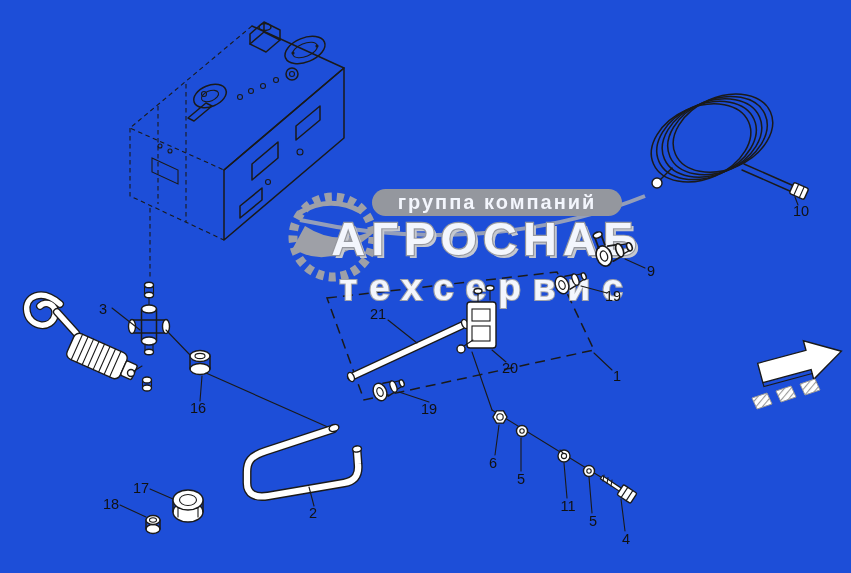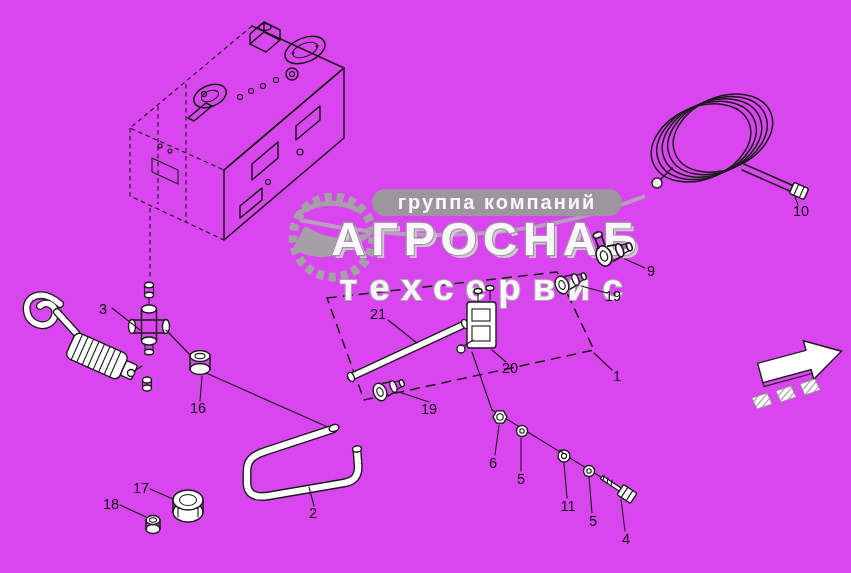--- a/index.html
+++ b/index.html
@@ -1,17 +1,17 @@
 <!DOCTYPE html>
 <html><head>
 <meta charset="utf-8">
 <style>
   *{box-sizing:border-box}
   html,body{margin:0;padding:0;background:#ffffff}
-  .stage{position:relative;width:851px;height:573px;background:#d946ef;overflow:hidden;
+  .stage{position:relative;width:851px;height:573px;background:#1d4ed8;overflow:hidden;
          font-family:"Liberation Sans",sans-serif}
   svg{display:block}
   .ln{fill:none;stroke:#1a1a1a;stroke-width:1.5;stroke-linecap:round;stroke-linejoin:round}
   .ln1{fill:none;stroke:#1a1a1a;stroke-width:1.1;stroke-linecap:round}
   .lnr{fill:none;stroke:#1a1a1a;stroke-width:1.1}
   .fillw{fill:#fff;stroke:#1a1a1a;stroke-width:1.4}
   .dash{fill:none;stroke:#1a1a1a;stroke-width:1.5;stroke-dasharray:10 6}
   .dash2{fill:none;stroke:#1a1a1a;stroke-width:1.1;stroke-dasharray:4.5 3.5}
   .t8{fill:none;stroke:#1a1a1a;stroke-width:8;stroke-linecap:round;stroke-linejoin:round}
   .t55{fill:none;stroke:#fff;stroke-width:5.4;stroke-linecap:round;stroke-linejoin:round}

